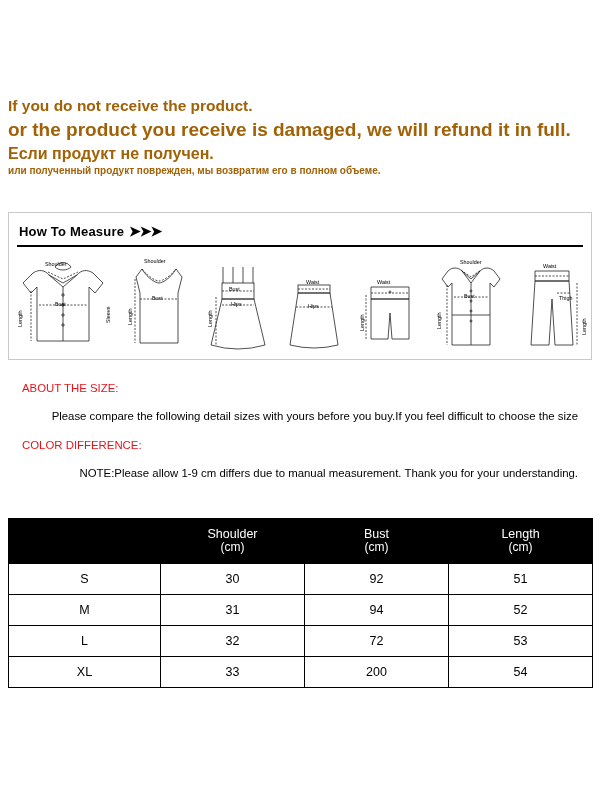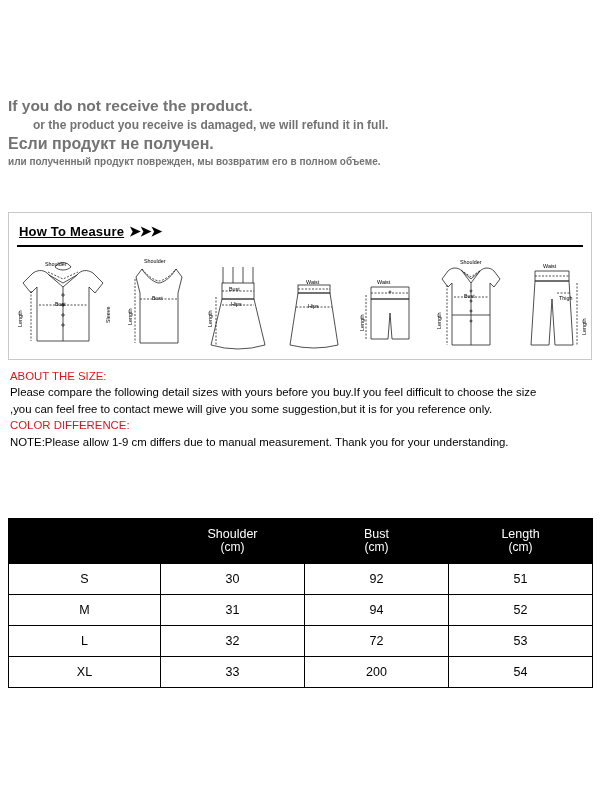--- a/index.html
+++ b/index.html
@@ -22,27 +22,27 @@
   }
 
   
   .notice {
     position: absolute;
     left: 8px;
     top: 96px;
     width: 584px;
   }
   .notice-line {
-    color: #737373;
+    color: #a16207;
     font-weight: bold;
     line-height: 1.35;
     white-space: nowrap;
   }
   .notice-line.en1 { font-size: 15.5px; }
-  .notice-line.en2 { font-size: 12px; margin-left: 25px; }
+  .notice-line.en2 { font-size: 19px; }
   .notice-line.ru1 { font-size: 16px; }
   .notice-line.ru2 { font-size: 10px; }
 
   
   .measure-box {
     position: absolute;
     left: 8px;
     top: 212px;
     width: 584px;
     height: 148px;
@@ -50,21 +50,20 @@
     background: #fff;
     box-sizing: border-box;
   }
   .measure-title {
     position: absolute;
     left: 10px;
     top: 11px;
     font-size: 13px;
     font-weight: bold;
     letter-spacing: .2px;
-    text-decoration: underline;
   }
   .measure-arrows {
     position: absolute;
     left: 120px;
     top: 10px;
     font-size: 14px;
     font-weight: bold;
     letter-spacing: -1px;
   }
   .rule {
@@ -105,22 +104,22 @@
   
   .info {
     position: absolute;
     left: 10px;
     top: 368px;
     width: 580px;
     font-size: 11.4px;
     line-height: 1.44;
   }
   .info .red { color: #e8131a; }
-  .info .blk { color: #000; }
-  .info p { margin: 0; }
+  .info .blk { color: #000; text-align: right; }
+  .info p { margin: 12px; }
 
   
   .size-table {
     position: absolute;
     left: 8px;
     top: 518px;
     width: 584px;
     border-collapse: collapse;
     table-layout: fixed;
     font-size: 12.5px;
@@ -263,21 +262,20 @@
         <span class="lbl vert" style="left:60px; top:82px;">Length</span>
         <span class="lbl" style="left:38px; top:42px;">Thigh</span>
       </div>
 
     </div>
   </div>
 
   <div class="info">
     <p class="red">ABOUT THE SIZE:</p>
     <p class="blk">Please compare the following detail sizes with yours before you buy.If you feel difficult to choose the size</p>
-    <p class="blk">,you can feel free to contact mewe will give you some suggestion,but it is for you reference only.</p>
     <p class="red">COLOR DIFFERENCE:</p>
     <p class="blk">NOTE:Please allow 1-9 cm differs due to manual measurement. Thank you for your understanding.</p>
   </div>
 
   <table class="size-table">
     <colgroup>
       <col style="width:152px">
         <col style="width:144px">
         <col style="width:144px">
         <col style="width:144px">

